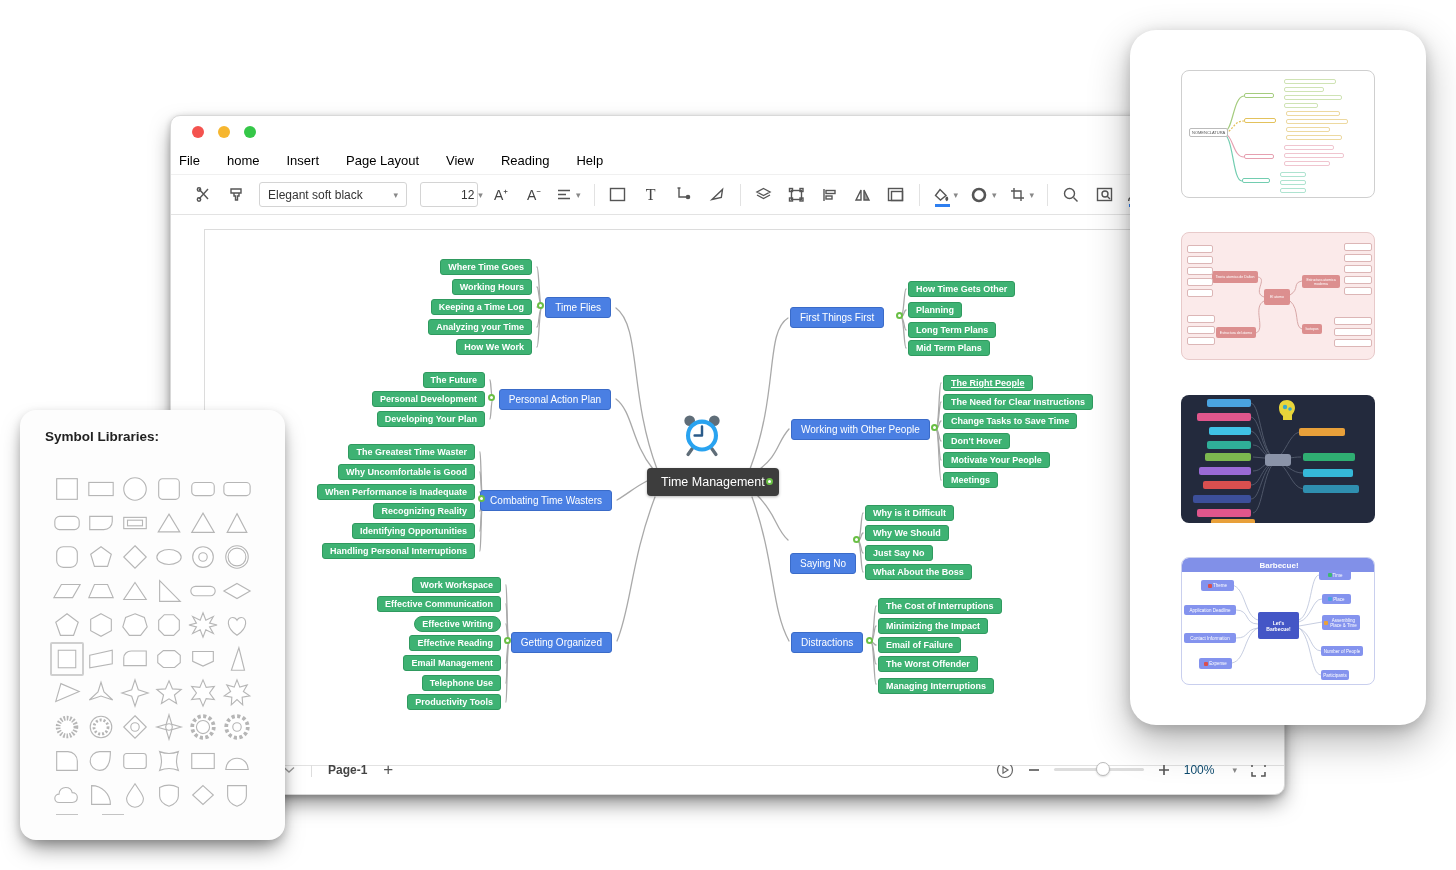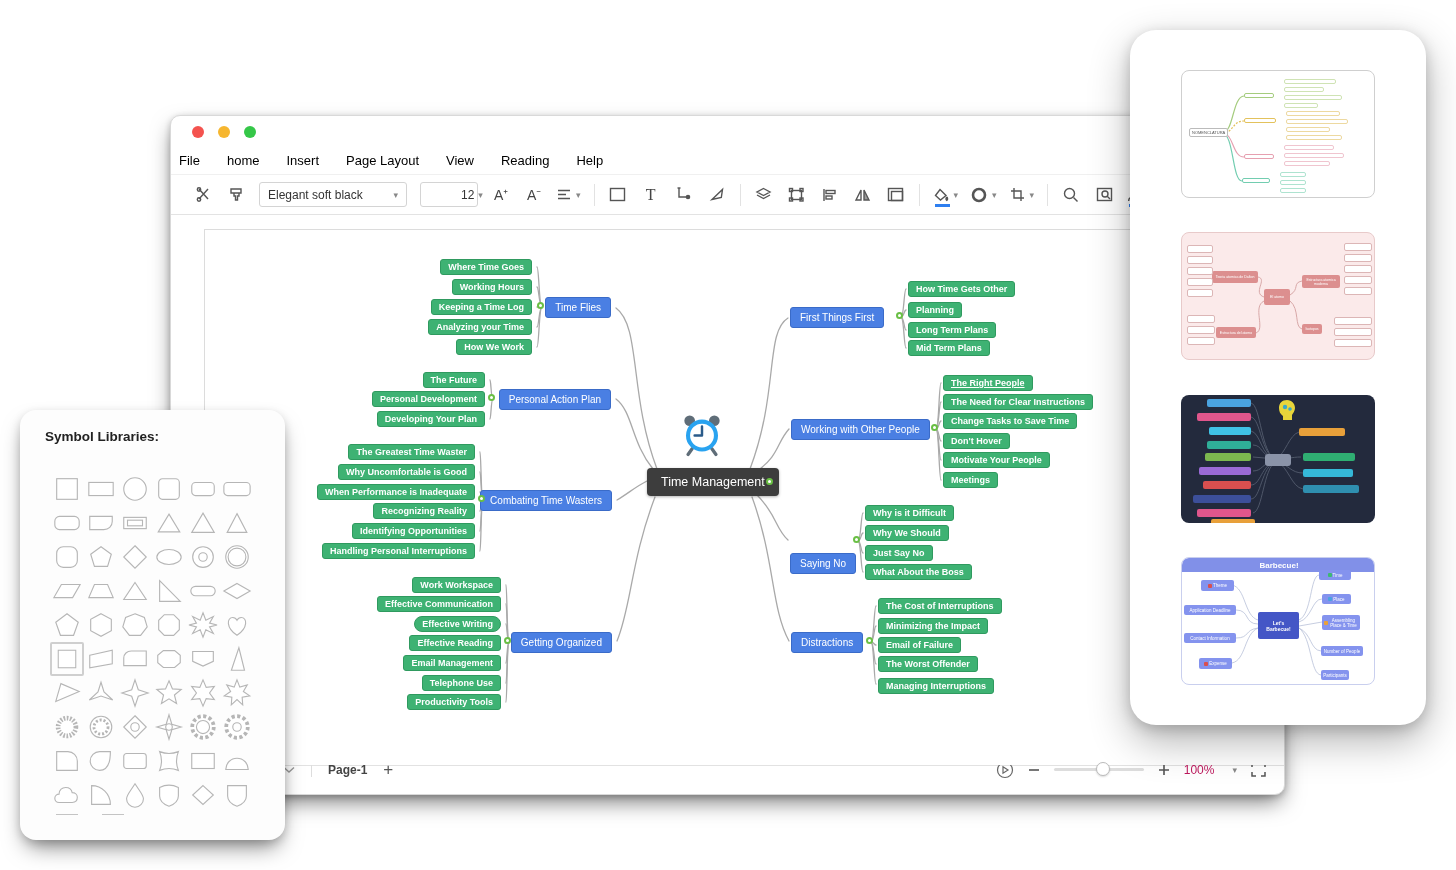--- a/index.html
+++ b/index.html
@@ -49,21 +49,21 @@
   .statusbar { display:flex; height:20px; border-top:1px solid #e2e2e2;
     padding:0 18px 12px 112px; font-size:12px; color:#555; }
   .sb-left { display:flex; align-items:center; gap:16px; }
   .sb-right { margin-left:auto; display:flex; align-items:center; gap:14px; }
   .sb-sep { width:1px; height:14px; background:#ddd; }
   .pagetab { font-size:12px; font-weight:700; color:#444; }
   .plus { font-size:17px; color:#555; }
   .slider-track { position:relative; width:90px; height:3px; background:#ddd; border-radius:2px; }
   .slider-knob { position:absolute; left:42px; top:-6px; width:14px; height:14px; background:#fff;
     border:1px solid #bbb; border-radius:50%; box-shadow:0 1px 2px rgba(0,0,0,.15); }
-  .zoomtxt { color:#be185d; }
+  .zoomtxt { color:#0c4a6e; }
 
   
   .symbol-panel { position:absolute; left:20px; top:410px; width:265px; height:430px; background:#fdfdfd;
     border-radius:16px; box-shadow:0 12px 22px -6px rgba(0,0,0,.5), 0 3px 10px rgba(0,0,0,.15); z-index:3; }
   .sp-title { position:absolute; left:25px; top:19px; font-size:13.5px; font-weight:700; color:#222; }
   .sp-grid { position:absolute; left:30px; top:62px; display:grid; grid-template-columns:repeat(6,34px);
     grid-auto-rows:34px; }
   .cellwrap { display:flex; align-items:center; justify-content:center; }
   .cellwrap svg { stroke:#b6b6b6; fill:#fff; stroke-width:1.2; }
   .cellwrap.sel { border:2px solid #cfcfcf; border-radius:2px; }

